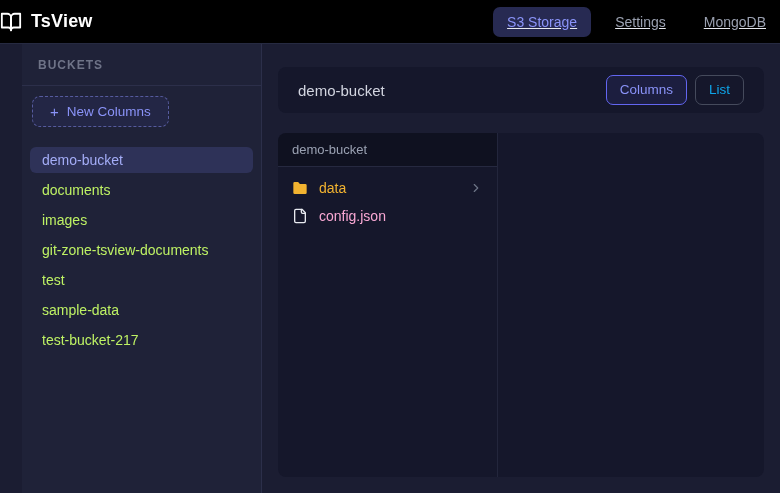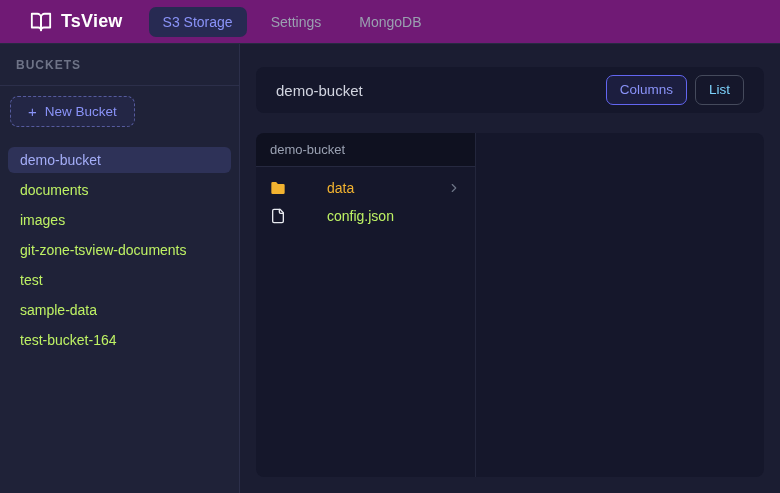--- a/index.html
+++ b/index.html
@@ -10,38 +10,39 @@
     background: #1b1d32;
     color: #e7e9f0;
     overflow: hidden;
     display: flex; flex-direction: column;
     position: relative;
   }
 
   
   .topbar {
     height: 44px; flex: 0 0 44px;
-    background: #701a75;
+    background: #000000;
     border-bottom: 1px solid #262a41;
     display: flex; align-items: center;
-    padding: 0 30px;
+    padding: 0 0;
+    justify-content: space-between;
   }
   .logo { display: flex; align-items: center; gap: 9px; color: #ffffff; }
   .logo svg { width: 22px; height: 22px; stroke: #ffffff; }
   .logo-title { font-size: 18px; font-weight: 700; letter-spacing: 0.2px; }
-  .tabs { display: flex; align-items: center; gap: 10px; margin-left: 26px; }
+  .tabs { display: flex; align-items: center; gap: 10px; margin-left: 26px; text-decoration: underline; }
   .tab {
     background: transparent; border: none; cursor: pointer;
     font-family: inherit; font-size: 14px; color: #9aa0b0;
     padding: 8px 14px; border-radius: 7px; line-height: 1;
   }
   .tab.active { background: #272a52; color: #8a93f8; }
 
   
-  .body { flex: 1; display: flex; min-height: 0; }
+  .body { flex: 1; display: flex; min-height: 0; margin-left: 22px; }
 
   
   .sidebar {
     width: 240px; flex: 0 0 240px;
     background: #1f2238;
     border-right: 1px solid #2c2f4a;
     display: flex; flex-direction: column;
   }
   .sidebar-header {
     height: 42px; flex: 0 0 42px;
@@ -77,21 +78,21 @@
   .toolbar {
     height: 46px; flex: 0 0 46px;
     display: flex; align-items: center; justify-content: space-between;
     padding: 0 20px; margin-bottom: 20px;
   }
   .toolbar-title { font-size: 15px; color: #d2d5e0; }
   .view-toggle { display: flex; align-items: center; gap: 8px; padding-left: 29px; }
   .view-btn {
     font-family: inherit; font-size: 13.5px; line-height: 1;
     padding: 7px 13px; border-radius: 7px; cursor: pointer;
-    background: transparent; border: 1px solid #454a5c; color: #7dd3fc;
+    background: transparent; border: 1px solid #454a5c; color: #0ea5e9;
   }
   .view-btn.active {
     border-color: #6366f1; color: #8a93f8;
     background: rgba(99,102,241,0.10);
   }
 
   .files-panel { flex: 1; min-height: 0; display: flex; overflow: hidden; }
   .file-column {
     width: 220px; flex: 0 0 220px;
     border-right: 1px solid #23263c;
@@ -101,26 +102,26 @@
     padding: 9px 14px;
     font-size: 13px; color: #9aa1b2;
     background: rgba(0,0,0,0.25);
     border-bottom: 1px solid #262940;
     white-space: nowrap; overflow: hidden; text-overflow: ellipsis;
   }
   .rows { padding: 8px 0; }
   .row {
     display: flex; align-items: center;
     padding: 5px 14px; margin: 0 0 2px 0;
-    cursor: pointer; font-size: 14px; gap: 30px;
+    cursor: pointer; font-size: 14px;
   }
   .row .row-icon { width: 16px; height: 16px; flex: 0 0 16px; display: block; }
   .row .row-label { margin-left: 11px; flex: 1; white-space: nowrap; overflow: hidden; text-overflow: ellipsis; }
   .row.folder .row-label { color: #f2b330; }
-  .row.file .row-label { color: #bef264; }
+  .row.file .row-label { color: #f9a8d4; }
   .row .chevron { width: 14px; height: 14px; color: #6d7486; flex: 0 0 14px; }
 </style>
 </head>
 <body>
 
 <div class="app">
 
   <header class="topbar">
     <div class="logo">
       <svg viewBox="0 0 24 24" fill="none" stroke-width="2" stroke-linecap="round" stroke-linejoin="round">
@@ -136,31 +137,31 @@
     </nav>
   </header>
 
   <div class="body">
 
     <aside class="sidebar">
       <div class="sidebar-header">BUCKETS</div>
       <div class="new-bucket-wrap">
         <button class="new-bucket">
           <span class="plus">+</span>
-          <span>New Bucket</span>
+          <span>New Columns</span>
         </button>
       </div>
       <ul class="bucket-list">
         <li class="bucket-item selected">demo-bucket</li>
         <li class="bucket-item">documents</li>
         <li class="bucket-item">images</li>
         <li class="bucket-item">git-zone-tsview-documents</li>
         <li class="bucket-item">test</li>
         <li class="bucket-item">sample-data</li>
-        <li class="bucket-item">test-bucket-164</li>
+        <li class="bucket-item">test-bucket-217</li>
       </ul>
     </aside>
 
     <main class="main">
 
       <div class="toolbar card">
         <span class="toolbar-title">demo-bucket</span>
         <div class="view-toggle">
           <button class="view-btn active">Columns</button>
           <button class="view-btn">List</button>

